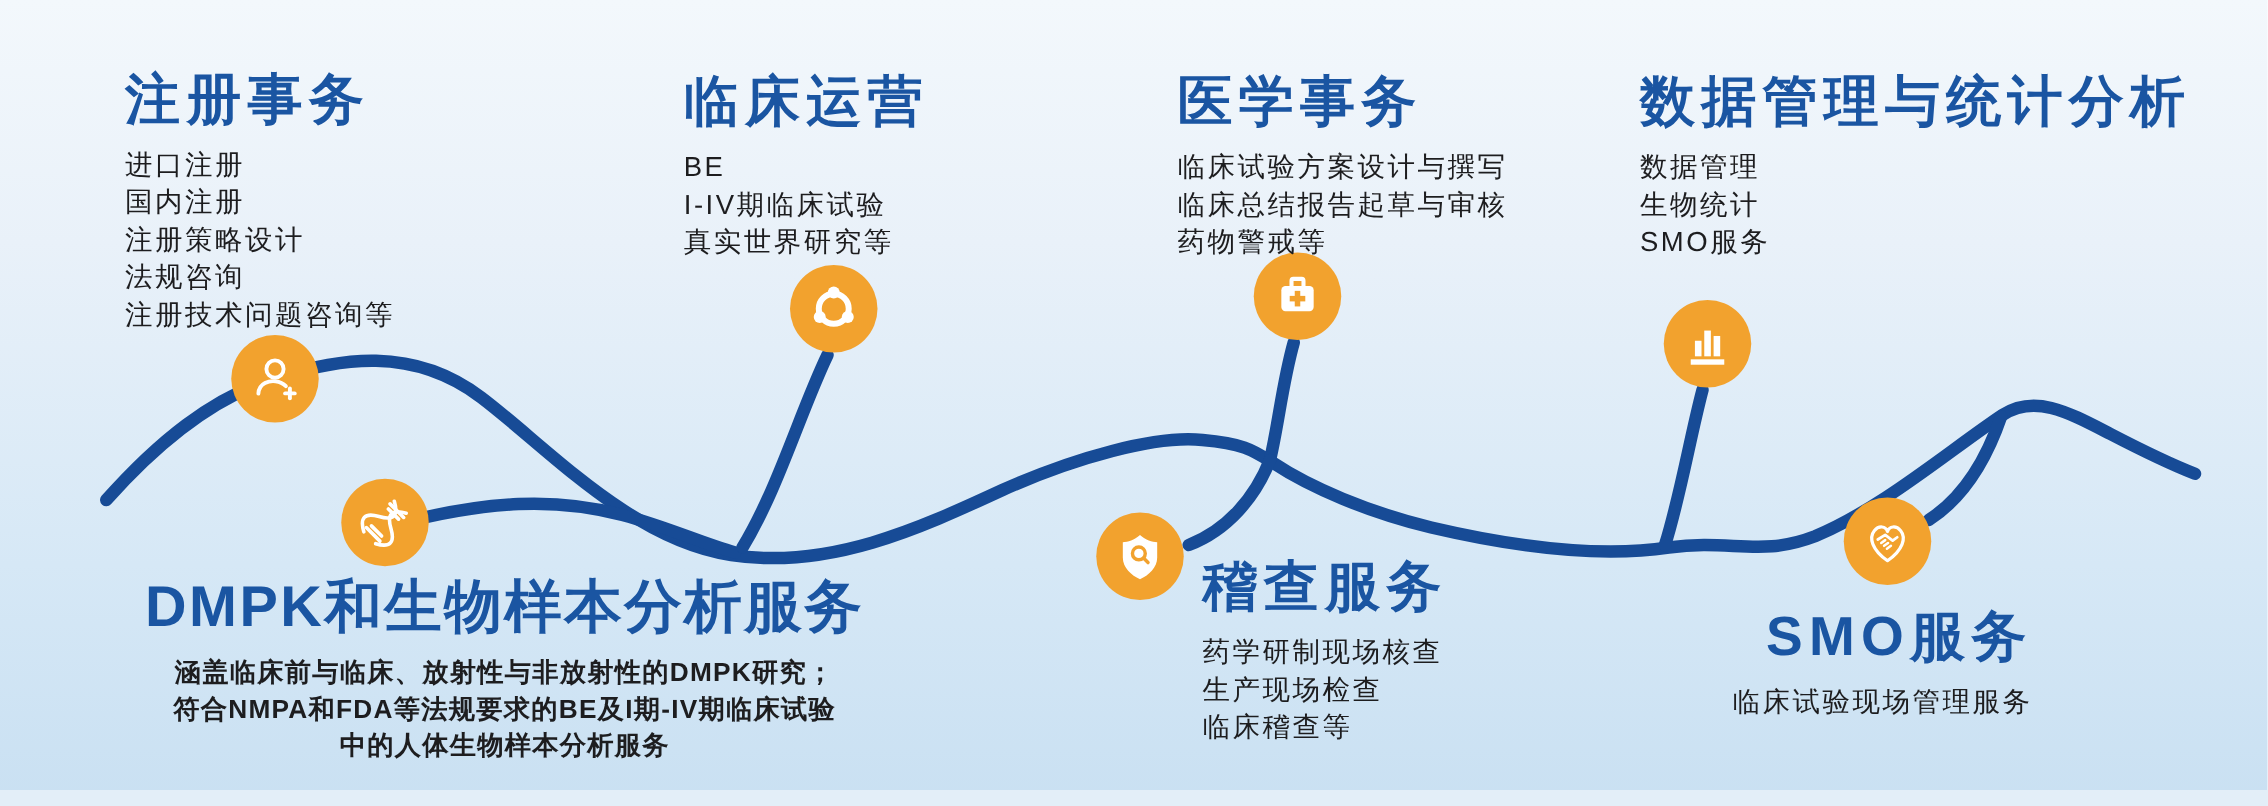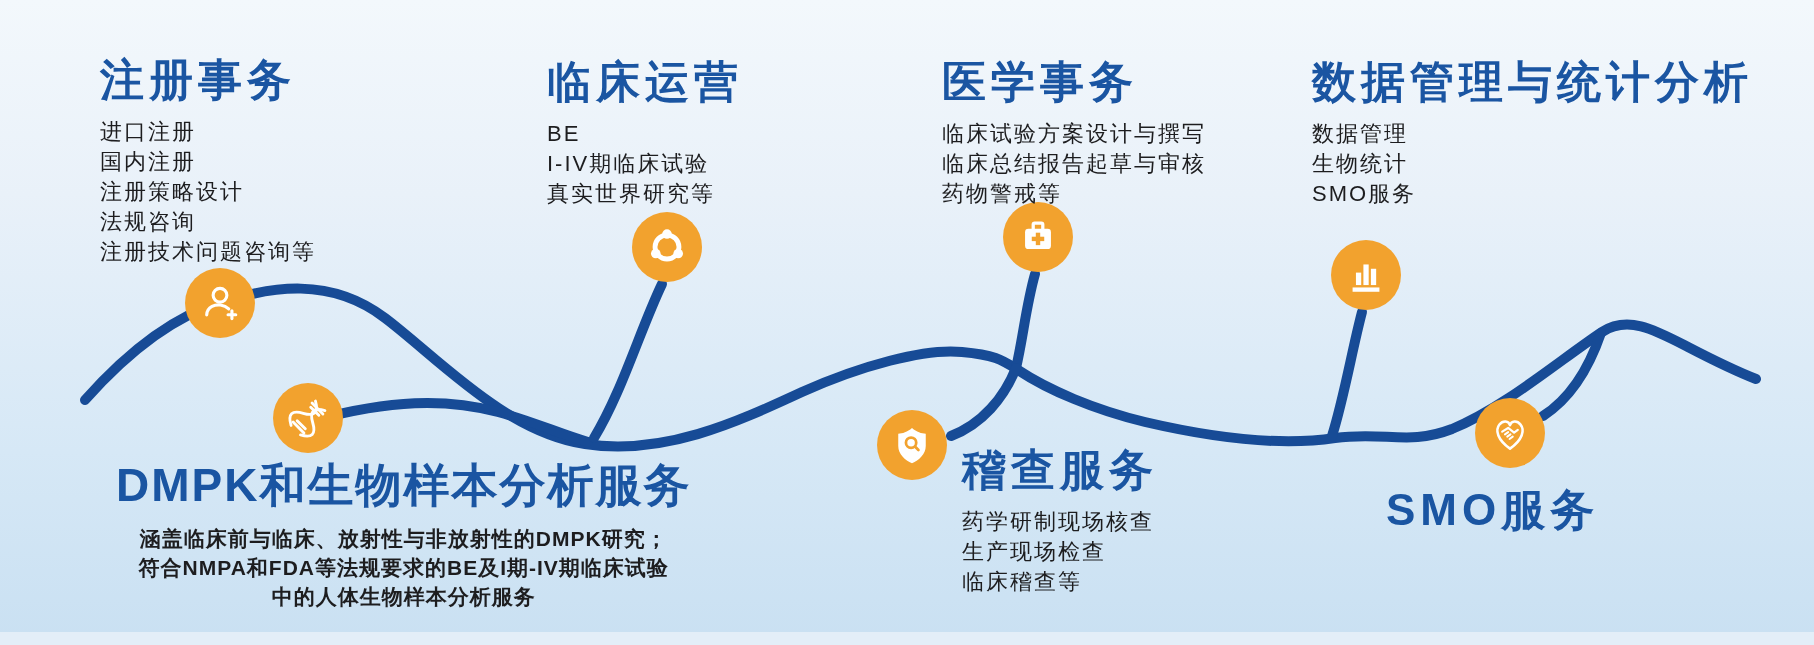--- a/index.html
+++ b/index.html
@@ -213,16 +213,19 @@
     <div class="section-title">稽查服务</div>
     <div class="item-list">
       <div class="item">药学研制现场核查</div>
       <div class="item">生产现场检查</div>
       <div class="item">临床稽查等</div>
     </div>
   </div>
 
   <div class="section" style="left:1386px; top:486px;align-items:flex-end;">
     <div class="section-title">SMO服务</div>
+    <div class="item-list">
+      <div class="item">临床试验现场管理服务</div>
+    </div>
   </div>
 
   <div id="bottom-strip"></div>
 </div>
 
 </body></html>

